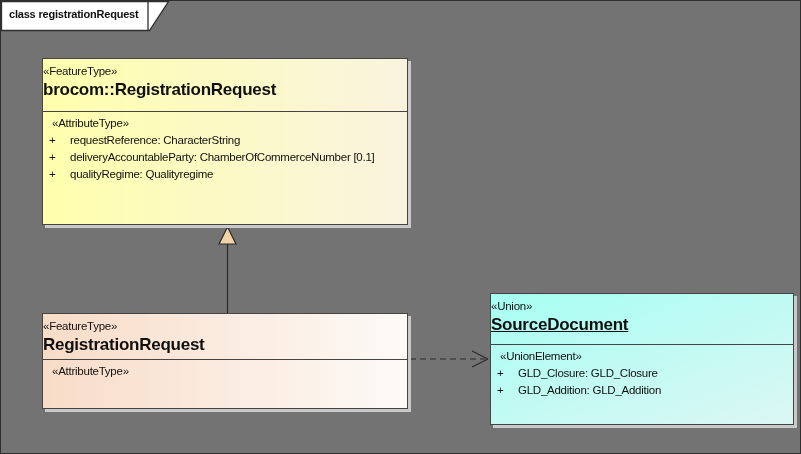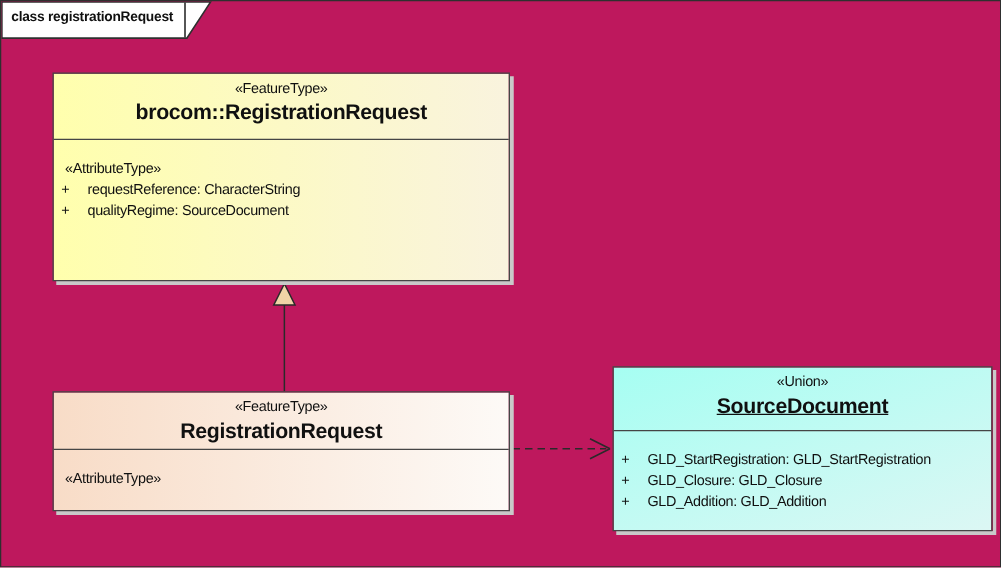--- a/index.html
+++ b/index.html
@@ -1,35 +1,35 @@
 <!DOCTYPE html>
 <html><head>
 <meta charset="utf-8">
 <style>
   html,body { margin:0; padding:0; background:#fff; }
   .canvas {
     position:relative; width:799px; height:452px;
-    border:1px solid #2f2f2f; background:#be185d; overflow:hidden;
+    border:1px solid #2f2f2f; background:#737373; overflow:hidden;
     font-family:"Liberation Sans", sans-serif; color:#101010;
   }
   .overlay { position:absolute; left:0; top:0; width:799px; height:452px; }
   .frame-title {
     position:absolute; left:8px; top:7px; width:136px;
     font-size:11px; font-weight:bold; letter-spacing:-0.2px; white-space:nowrap;
   }
   .uml-class {
     position:absolute; border:1px solid #454545;
     box-shadow:3px 3px 0 #c9c9c9; box-sizing:border-box;
     font-size:11.5px; letter-spacing:-0.25px;
   }
-  .hdr { text-align:center; box-sizing:border-box; padding-top:6px; }
+  .hdr { box-sizing:border-box; padding-top:6px; }
   .stereo { font-size:11.5px; }
   .cname { font-weight:bold; font-size:17px; margin-top:3px; }
   .underline { text-decoration:underline; }
-  .attrs { border-top:1px solid #454545; padding-top:15px; }
+  .attrs { border-top:1px solid #454545; padding-top:3px; }
   .attr-stereo { padding-left:9px; height:17px; line-height:17px; }
   .arow { padding-left:6px; height:17px; line-height:17px; white-space:nowrap; }
   .vis { display:inline-block; width:21px; }
   #box-brocom {
     left:41px; top:57px; width:366px; height:167px;
     background:linear-gradient(to right,#ffffad,#f9f3de);
   }
   #box-brocom .hdr { height:52px; }
   #box-regreq {
     left:41px; top:312px; width:366px; height:96px;
@@ -71,44 +71,45 @@
     <div class="hdr">
       <div class="stereo">«FeatureType»</div>
       <div class="cname">brocom::RegistrationRequest</div>
     </div>
     <div class="attrs">
       <div class="attr-stereo">«AttributeType»</div>
       <div class="arow">
         <span class="vis">+</span><span>requestReference: CharacterString</span>
       </div>
       <div class="arow">
-        <span class="vis">+</span><span>qualityRegime: SourceDocument</span>
+        <span class="vis">+</span><span>deliveryAccountableParty: ChamberOfCommerceNumber [0.1]</span>
+      </div>
+      <div class="arow">
+        <span class="vis">+</span><span>qualityRegime: Qualityregime</span>
       </div>
     </div>
   </div>
 
   <div class="uml-class" id="box-regreq">
     <div class="hdr">
       <div class="stereo">«FeatureType»</div>
       <div class="cname">RegistrationRequest</div>
     </div>
     <div class="attrs">
       <div class="attr-stereo">«AttributeType»</div>
     </div>
   </div>
 
   <div class="uml-class" id="box-sourcedoc">
     <div class="hdr">
       <div class="stereo">«Union»</div>
       <div class="cname underline">SourceDocument</div>
     </div>
     <div class="attrs">
-      <div class="arow">
-        <span class="vis">+</span><span>GLD_StartRegistration: GLD_StartRegistration</span>
-      </div>
+      <div class="attr-stereo">«UnionElement»</div>
       <div class="arow">
         <span class="vis">+</span><span>GLD_Closure: GLD_Closure</span>
       </div>
       <div class="arow">
         <span class="vis">+</span><span>GLD_Addition: GLD_Addition</span>
       </div>
     </div>
   </div>
 
 </div>

